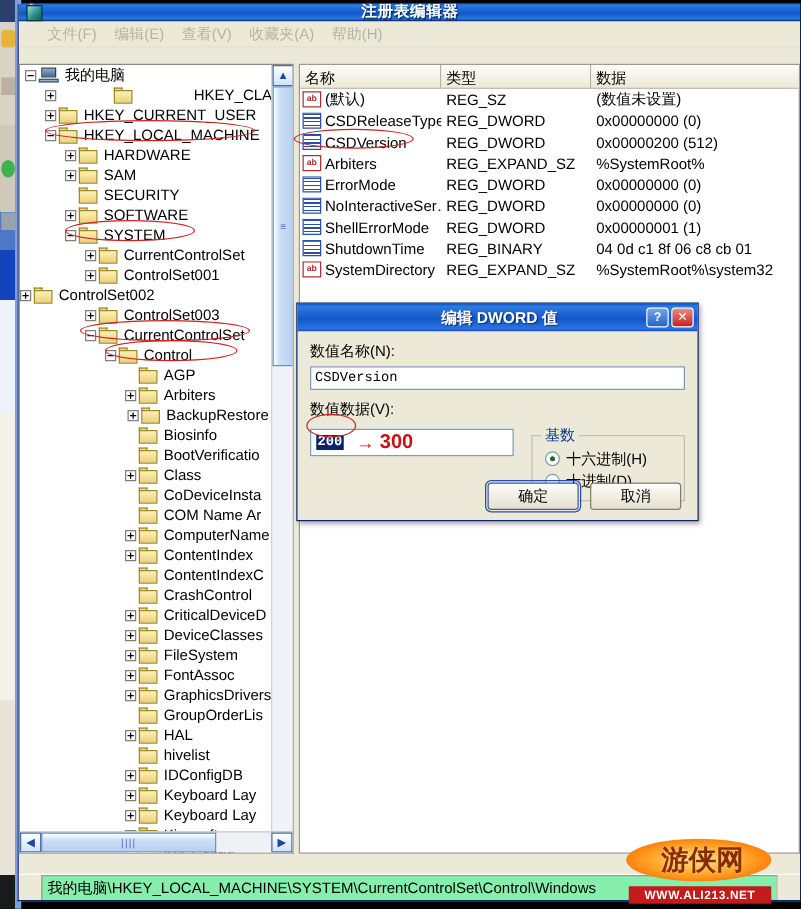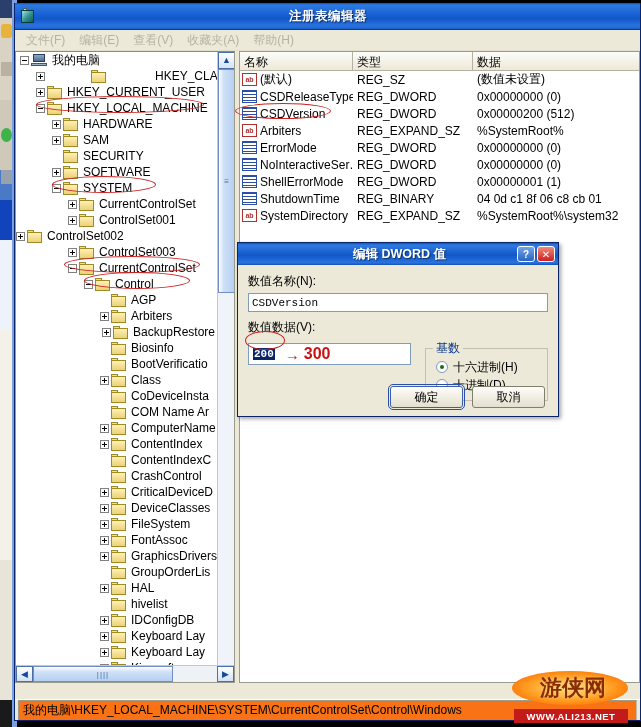--- a/index.html
+++ b/index.html
@@ -45,21 +45,21 @@
     position: absolute;
     left: 14px; top: 3px;
     width: 627px; height: 718px;
     background: #ece9d8;
     border: 1px solid #0a246a;
     border-top: none;
     overflow: hidden;
   }
   .titlebar {
     position: relative;
-    height: 27px;
+    height: 14px;
     background: linear-gradient(to bottom,
         #0a56c8 0%, #2f7ae0 8%, #1b64d6 40%, #1257c9 60%, #2a74dd 88%, #1a5fd0 100%);
     display: flex; align-items: center;
     border-bottom: 1px solid #0a3a8c;
   }
   .title-icon {
     width: 17px; height: 17px; margin-left: 4px; margin-top: 1px;
     position: relative; flex: 0 0 auto;
   }
   .title-icon .cube {
@@ -79,21 +79,21 @@
     font-weight: bold;
     letter-spacing: 0.5px;
     text-shadow: 1px 1px 1px rgba(0,0,0,.55);
     padding-right: 20px;
   }
 
   .menubar {
     height: 21px;
     background: #ece9d8;
     display: flex; align-items: center;
-    padding-left: 4px;
+    padding-left: 16px;
     border-bottom: 1px solid #e3dfcd;
   }
   .menu-item {
     padding: 2px 7px;
     font-size: 12px;
     color: #b8b2a2;
     cursor: default;
     white-space: nowrap;
   }
 
@@ -268,25 +268,25 @@
   .statusbar {
     position:absolute; left:0; right:0; bottom:0;
     height: 21px;
     background: #ece9d8;
     border-top: 1px solid #ffffff;
     display:flex; align-items:center;
   }
   .status-text {
     border: 1px solid #c0bcab;
     border-top-color:#9a9a8d; border-left-color:#9a9a8d;
-    margin: 3px; padding: 1px 4px;
+    margin: 18px; padding: 1px 4px;
     flex: 1 1 auto;
     font-size: 12px; color:#000;
     white-space:nowrap; overflow:hidden;
-    background:#f97316;
+    background:#86efac;
   }
 
   
   .oval {
     position: absolute;
     border: 1.6px solid #cc2222;
     border-radius: 50%/50%;
     pointer-events: none;
     z-index: 60;
   }
@@ -386,21 +386,21 @@
     width: 73px; height: 22px;
     background: linear-gradient(to bottom,#fdfdfc 0%,#f2efe4 45%,#e4e0d0 100%);
     border:1px solid #7f7f6d; border-radius:3px;
     font-size:12px; color:#000;
     display:flex; align-items:center; justify-content:center;
   }
   .dlg-btn.default { outline: 1px solid #2b4ea8; outline-offset: 1px; border-color:#3a5fa8; }
 
   
   #watermark {
-    position:absolute; right:9px; bottom:2px;
+    position:absolute; right:20px; bottom:2px;
     width:124px; height:56px; z-index:90;
     pointer-events:none;
   }
   .wm-blob {
     position:absolute; left:4px; top:2px; width:116px; height:34px;
     background: radial-gradient(ellipse at 50% 50%, #ffe27a 0%, #ff9a1f 55%, #ff6a00 85%, rgba(255,106,0,0) 100%);
     border-radius:50%;
   }
   .wm-cn {
     position:absolute; left:10px; top:4px; width:110px;

